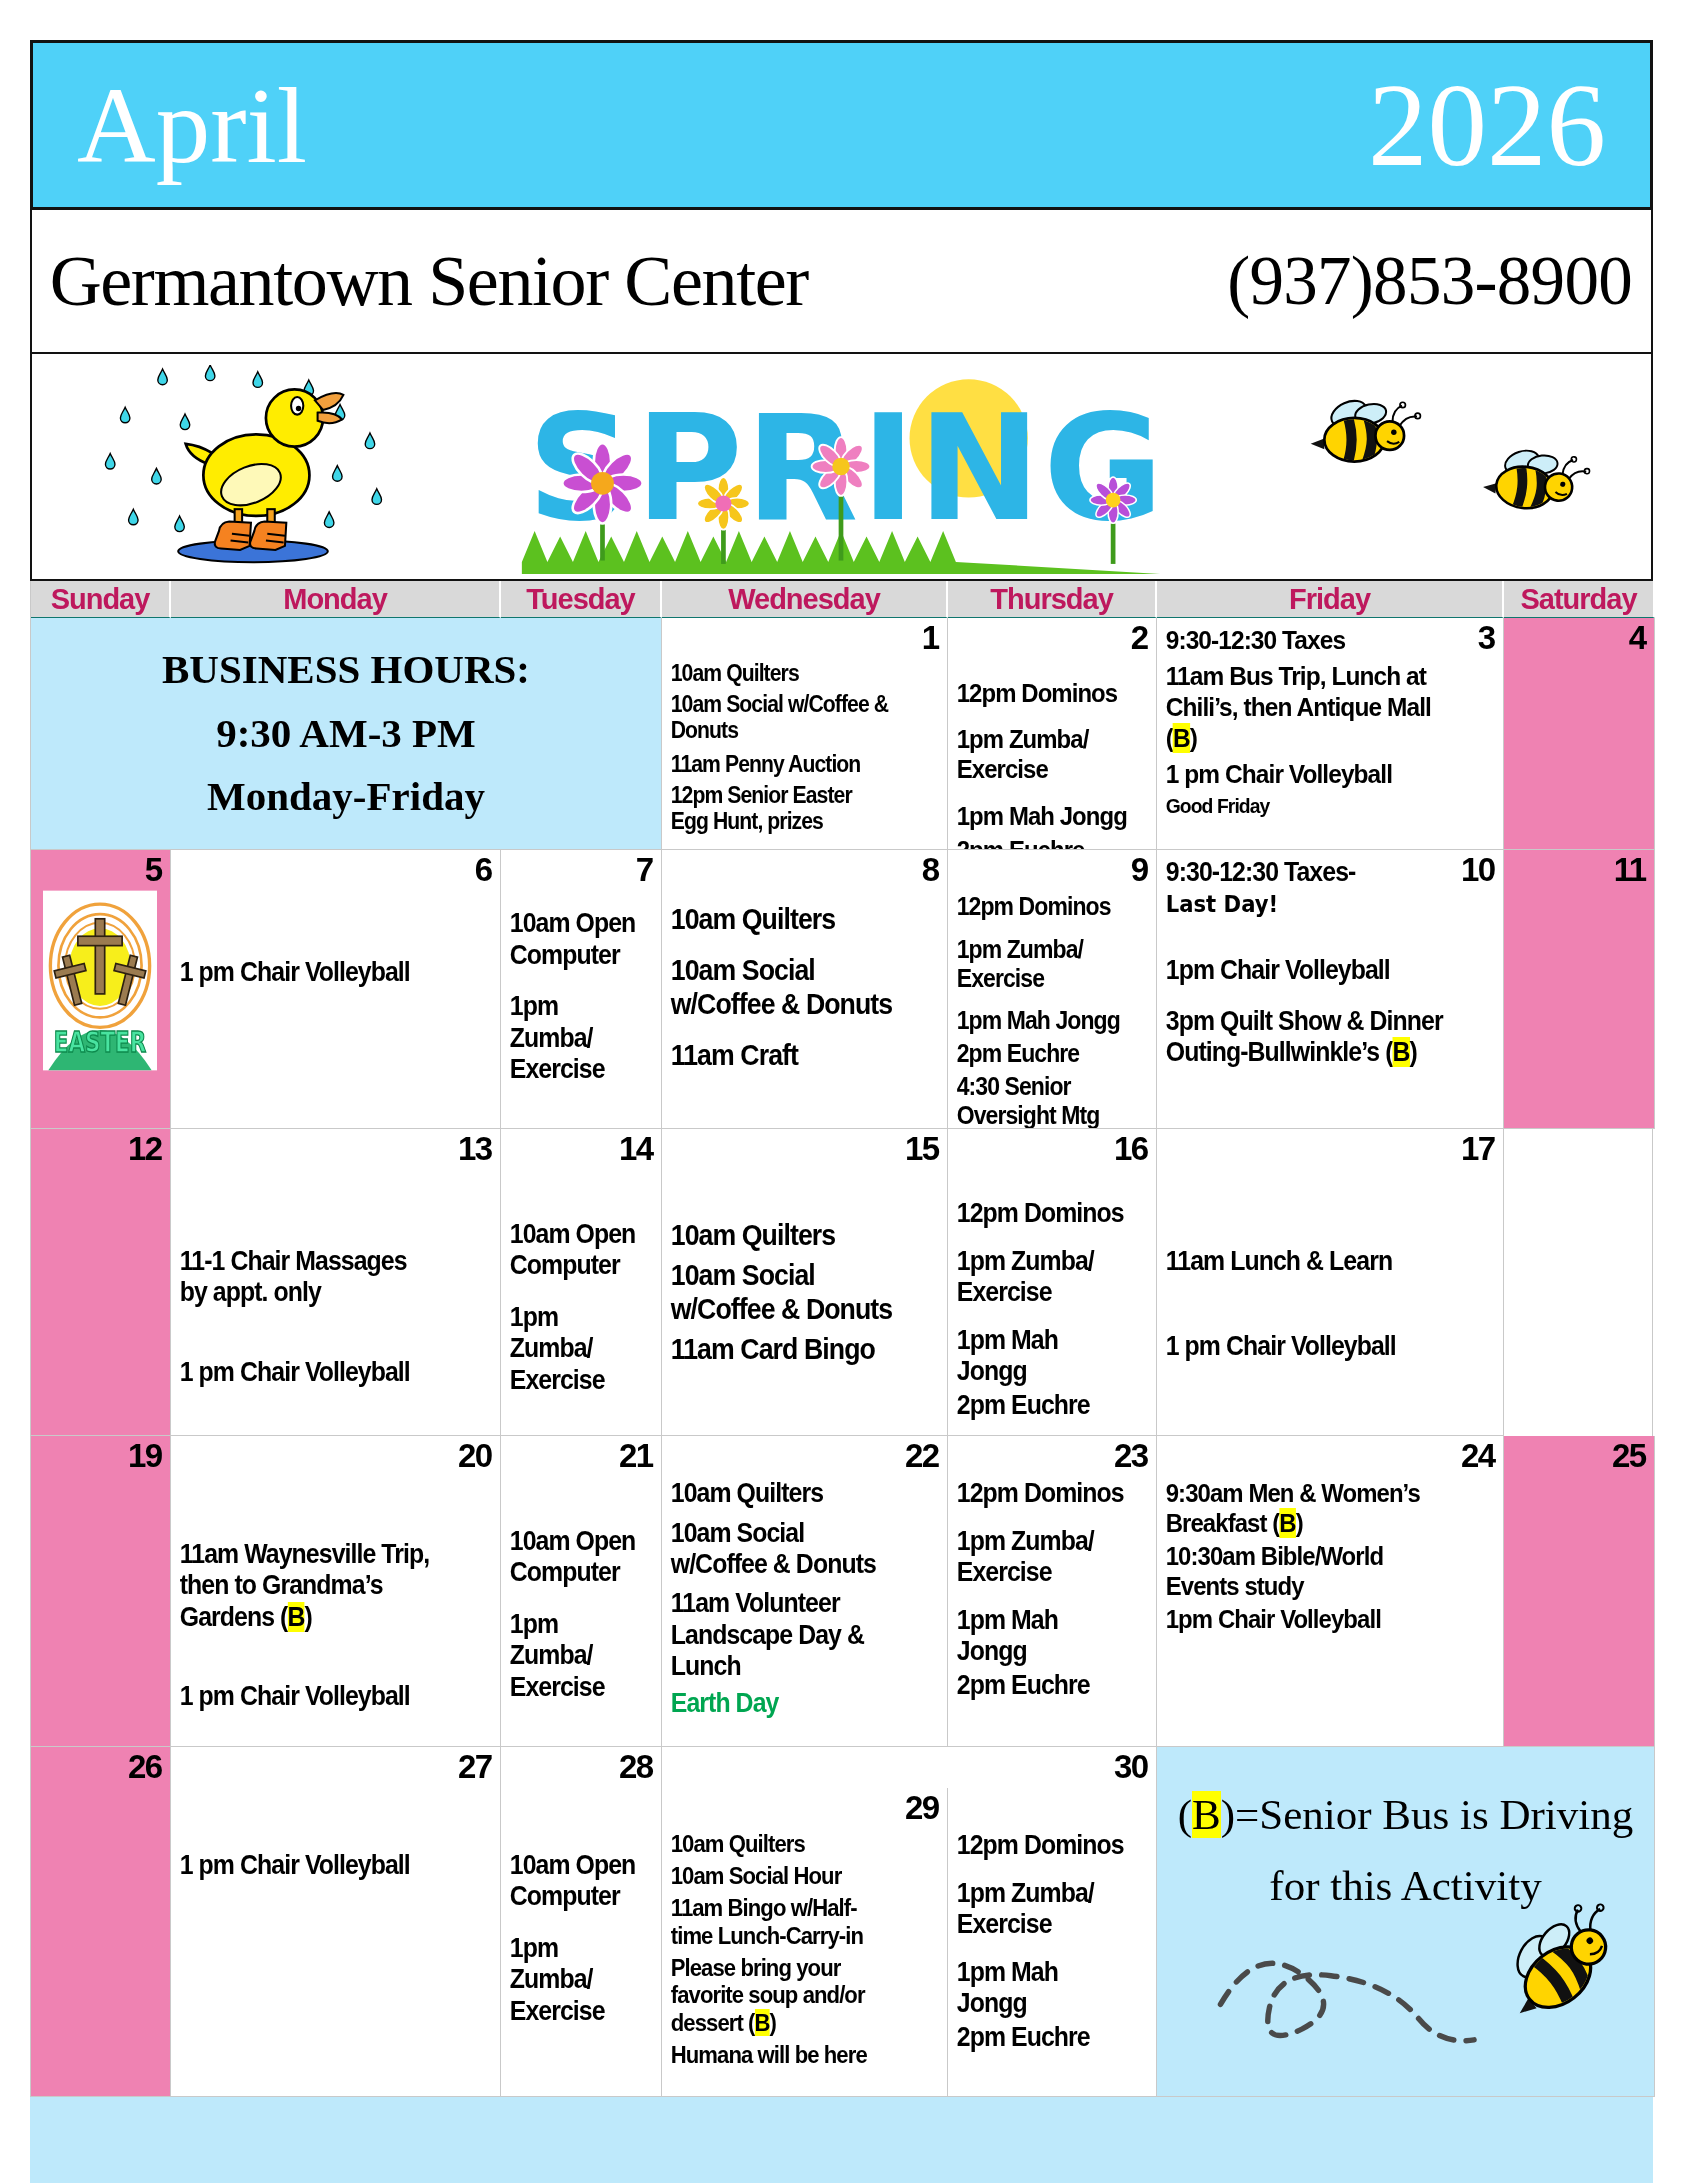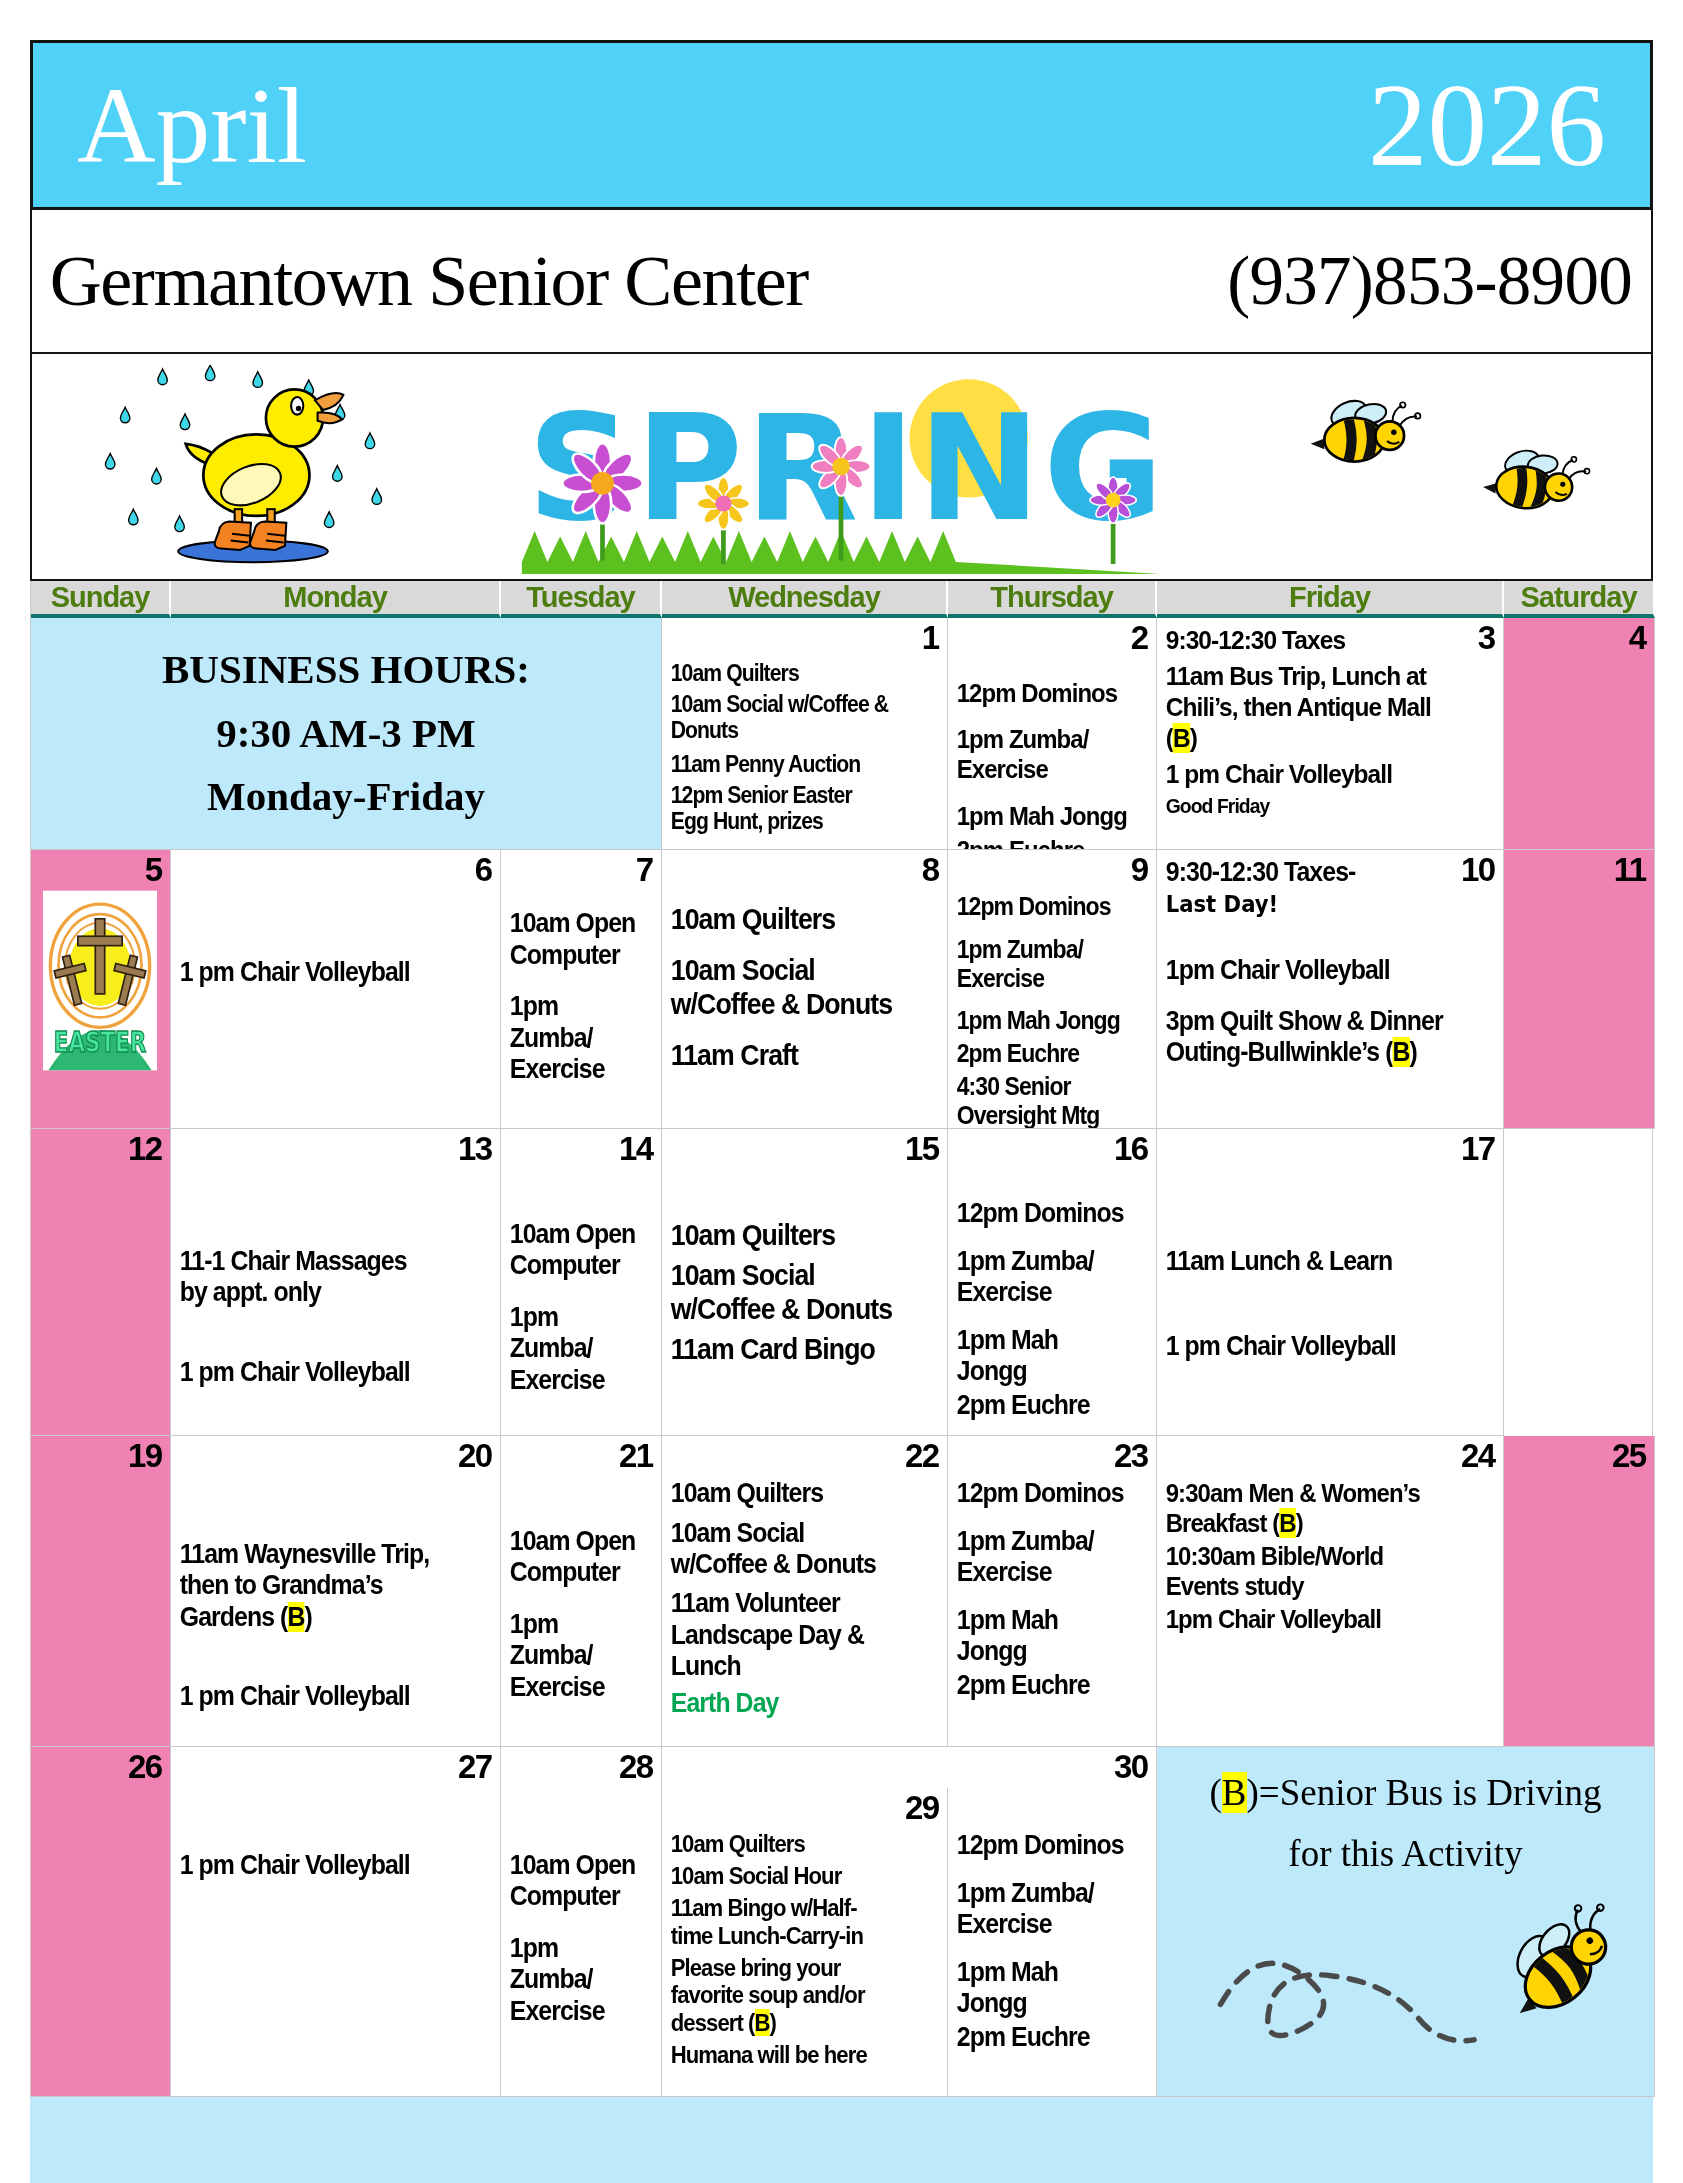--- a/index.html
+++ b/index.html
@@ -9,35 +9,35 @@
   
   .month-banner{height:170px;background:#4fd1f8;border:3.4px solid #121212;display:flex;justify-content:space-between;align-items:center;padding:0 44px;font-family:"Liberation Serif","DejaVu Serif",serif;color:#fff}
   .month-banner .month{font-size:109px;line-height:1}
   .month-banner .year{font-size:119px;line-height:1}
   .org-band{height:144px;background:#fff;border:2.7px solid #121212;border-top:none;display:flex;justify-content:space-between;align-items:center;padding:0 19px 0 17.7px;font-family:"Liberation Serif","DejaVu Serif",serif;color:#000}
   .org-band .org{font-size:72px;letter-spacing:-1.4px}
   .org-band .phone{font-size:69px;letter-spacing:-0.7px}
   .decor{height:227px;background:#fff;border:2.7px solid #121212;border-top:none;display:flex;align-items:center;justify-content:space-between;padding:2.7px 41px 2.7px 61px;overflow:hidden}
   
   .cal{display:grid;grid-template-columns:140px 330px 161px 286px 209px 347px 151px;grid-template-rows:37px 232px 279px 307px 311px 350px;border-left:1.4px solid #c9c9c9;border-right:1.4px solid #c9c9c9;position:relative}
-  .wd{grid-row:1;background:#d9d9d9;display:flex;align-items:center;justify-content:center;font-weight:700;font-size:29px;letter-spacing:-1px;border-right:2px solid #fff;border-bottom:4px solid #0f766e;color:#4d7c0f}
+  .wd{grid-row:1;background:#d9d9d9;display:flex;align-items:center;justify-content:center;font-weight:700;font-size:29px;letter-spacing:-1px;border-right:2px solid #fff;border-bottom:1px solid #0f766e;color:#be185d}
   .cell{position:relative;background:#fff;border-right:1.4px solid #c9c9c9;border-bottom:1.4px solid #c9c9c9;overflow:hidden}
   .cell.pink{background:#ef82b2}
   .date{position:absolute;top:2.7px;right:8.2px;font-weight:700;font-size:33px;letter-spacing:-1.4px;line-height:1;color:#000}
   .events{padding:42px 4.1px 5.4px 9.5px;font-weight:700;font-size:27px;letter-spacing:-1px;line-height:1.16;color:#000;width:109%;transform:scaleX(.92);transform-origin:left top}
   .date-inline .events{padding-top:6.8px;padding-right:54px}
   .ev{margin-top:12.3px}
   .ev:first-child{margin-top:0}
   .ev.small{font-size:21px}
   .ev.alt{font-family:"DejaVu Sans",sans-serif;font-size:23px;letter-spacing:0;font-weight:700}
   .ev.green{color:#00a651}
   .hl{background:#ffff00}
   .cell.notice{background:#bee9fb;display:flex;flex-direction:column;justify-content:center;align-items:center;text-align:center;font-family:"Liberation Serif","DejaVu Serif",serif;font-weight:700;font-size:41px;line-height:1.55;color:#000}
   .cell.legend{background:#bee9fb}
-  .legend-text{padding-top:15px;text-align:center;font-family:"Liberation Serif","DejaVu Serif",serif;font-size:37px;line-height:1.65;color:#000}
+  .legend-text{padding-top:33px;text-align:center;font-family:"Liberation Serif","DejaVu Serif",serif;font-size:43px;line-height:1.65;color:#000}
   .legend-bee{position:absolute;right:4.1px;bottom:2.7px}
   .easter-svg{position:absolute;left:12.3px;top:40px}
   .bottom-strip{height:88px;background:#bee9fb}
 </style>
 </head>
 <body>
 
 <div class="page">
 
   <header class="month-banner">

